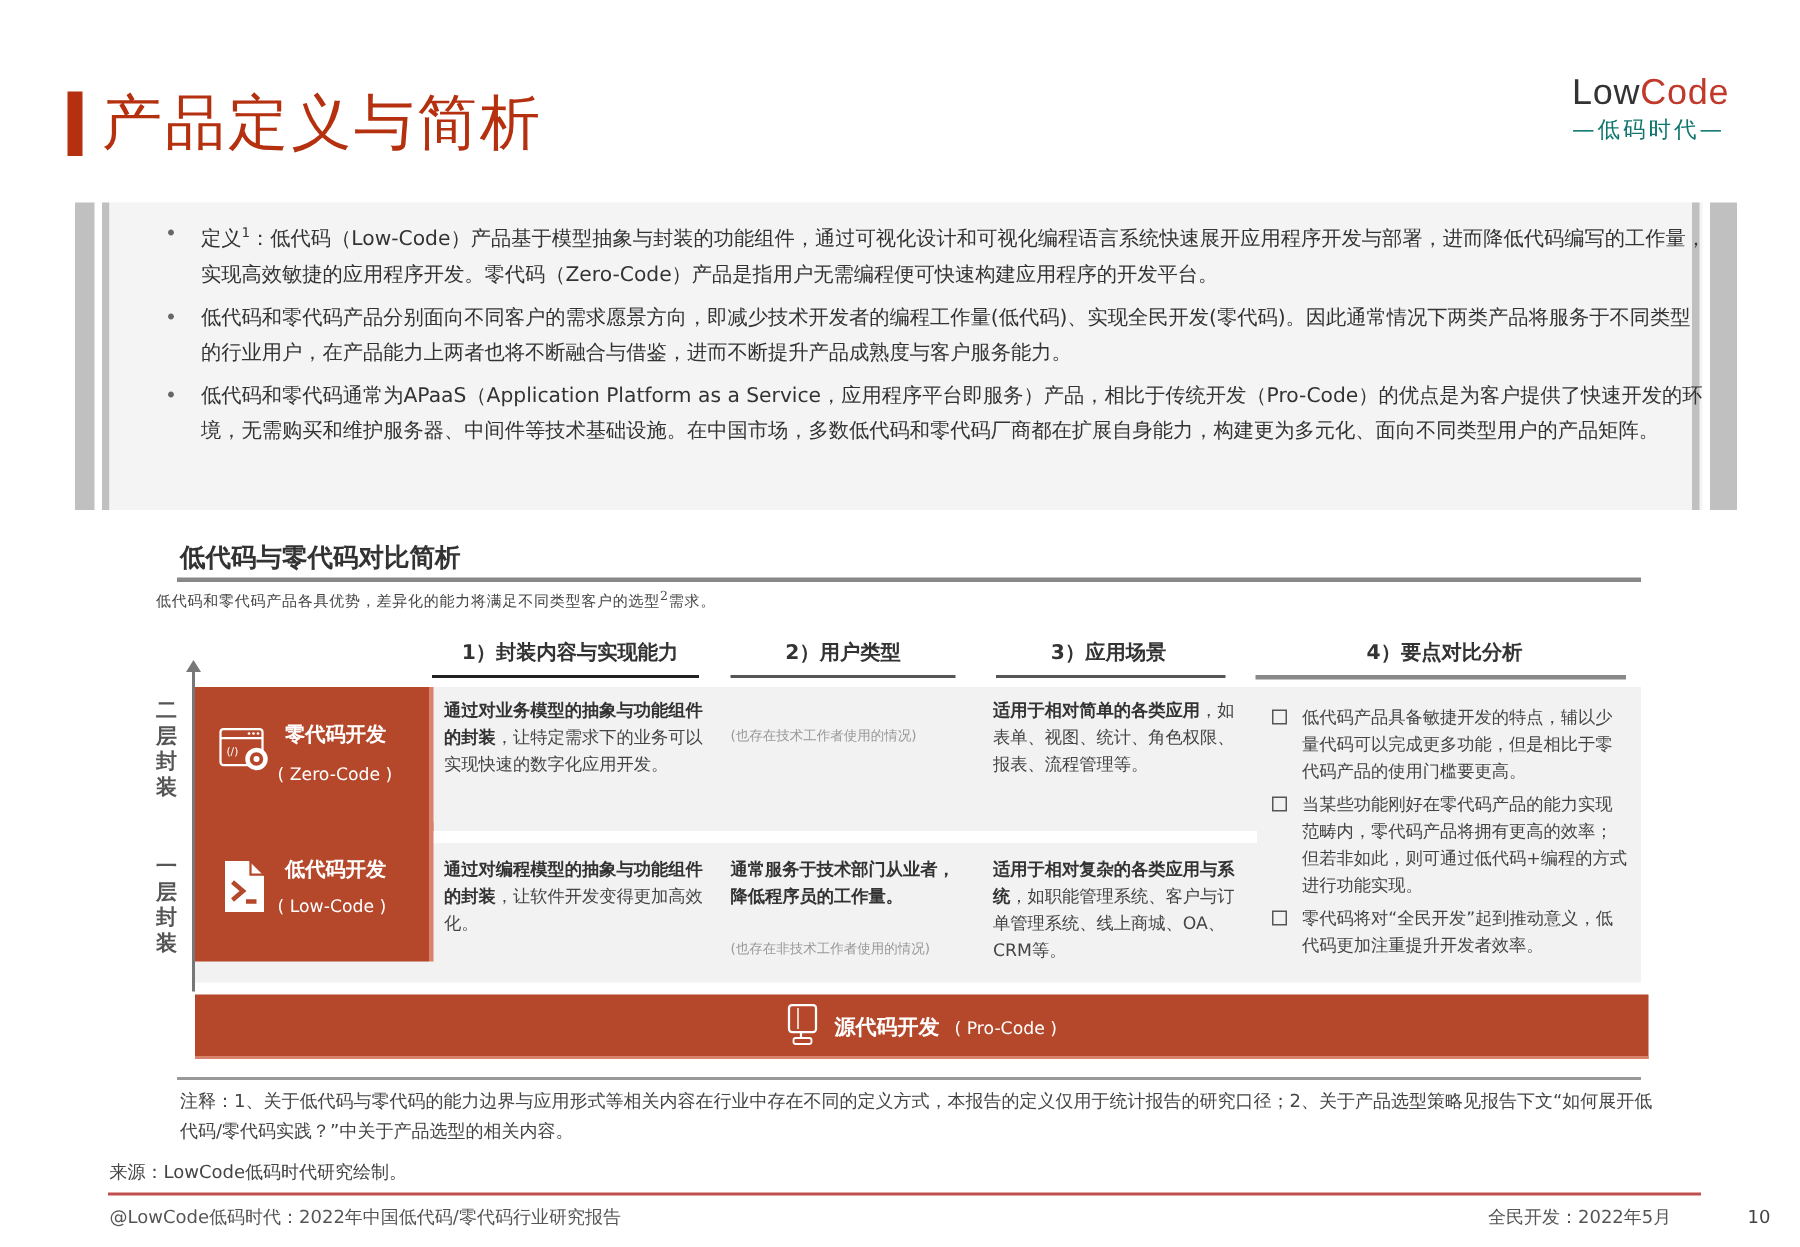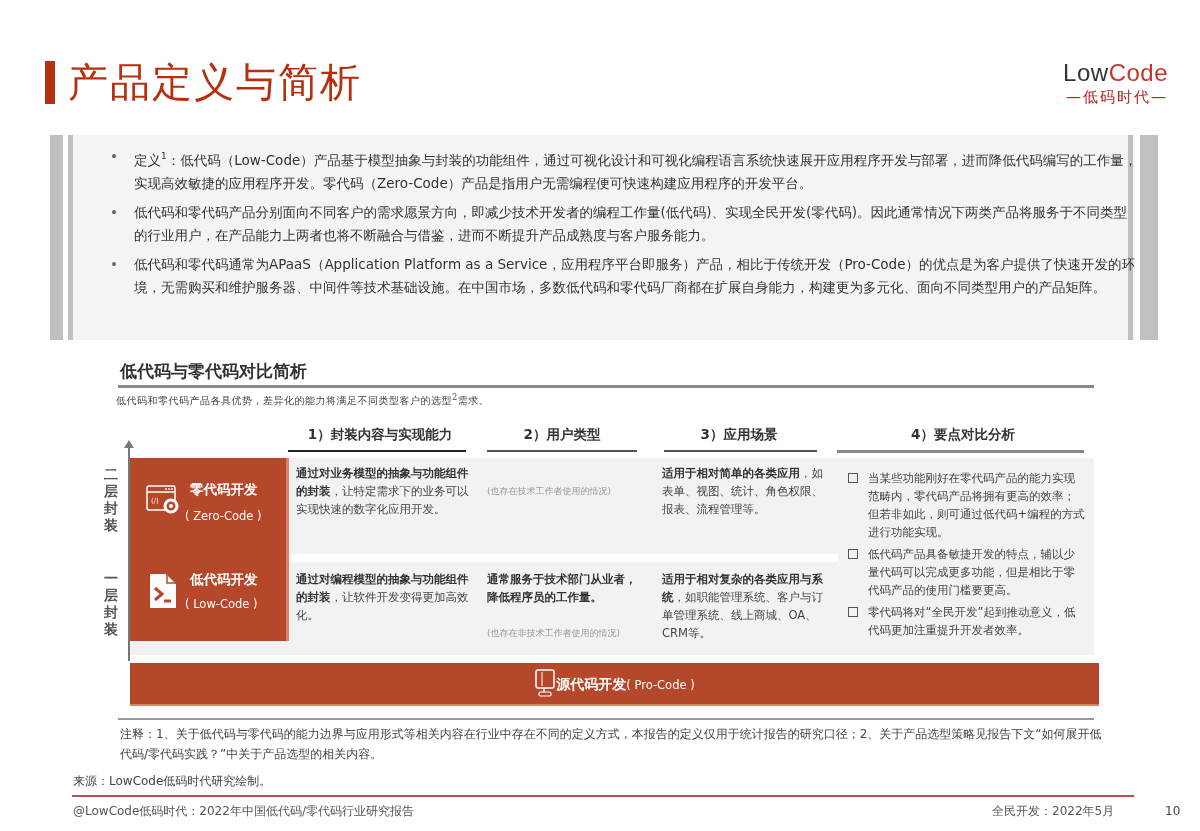--- a/index.html
+++ b/index.html
@@ -2,39 +2,39 @@
 <html><head>
 <meta charset="utf-8">
 <style>
   * { margin:0; padding:0; box-sizing:border-box; }
   html, body { width:1200px; height:831px; background:#ffffff; overflow:hidden; }
   body { font-family:"DejaVu Sans","Liberation Sans",sans-serif; color:#333; position:relative; }
 
   .title-bar { position:absolute; left:45px; top:61px; width:10px; height:43px; background:#b5300f; }
   .page-title { position:absolute; left:68px; top:54px; font-size:40px; color:#b5300f; letter-spacing:2px; font-weight:normal; line-height:56px; }
 
-  .logo { position:absolute; left:1048px; top:59px; width:120px; text-align:right; }
+  .logo { position:absolute; left:1048px; top:48px; width:120px; text-align:left; }
   .logo-en { font-family:"Liberation Sans",sans-serif; font-size:24px; line-height:28px; color:#333; letter-spacing:0.5px; }
   .logo-en .red { color:#c0392b; }
-  .logo-cn { font-size:15px; color:#b91c1c; line-height:20px; letter-spacing:2px; }
+  .logo-cn { font-size:15px; color:#0f766e; line-height:20px; letter-spacing:2px; }
 
   .defbox { position:absolute; left:50px; top:135px; width:1110px; height:205px; }
   .defbox .bar-l1 { position:absolute; left:0; top:0; width:13px; height:205px; background:#c0c0c0; }
   .defbox .bar-l2 { position:absolute; left:18px; top:0; width:5px; height:205px; background:#c0c0c0; }
   .defbox .bg { position:absolute; left:23px; top:0; width:1062px; height:205px; background:#f4f4f4; }
   .defbox .bar-r1 { position:absolute; left:1078px; top:0; width:5px; height:205px; background:#c0c0c0; }
   .defbox .bar-r2 { position:absolute; left:1090px; top:0; width:18px; height:205px; background:#c0c0c0; }
   .def-list { position:absolute; left:58px; top:10px; width:1030px; list-style:none; }
   .def-list li { position:relative; padding-left:26px; font-size:13.5px; line-height:23px; color:#333; margin-bottom:6px; }
   .def-list li::before { content:"•"; position:absolute; left:2px; top:0; color:#666; }
   .def-list sup { font-size:9px; }
 
   .section-title { position:absolute; left:120px; top:360px; font-size:17px; font-weight:bold; color:#333; }
   .section-rule { position:absolute; left:118px; top:385px; width:976px; height:3px; background:#888; }
-  .section-sub { position:absolute; left:116px; top:392px; font-size:10px; color:#444; font-family:"DejaVu Serif",serif; letter-spacing:0.5px; }
+  .section-sub { position:absolute; left:104px; top:392px; font-size:10px; color:#444; font-family:"DejaVu Serif",serif; letter-spacing:0.5px; }
 
   .colhead { position:absolute; top:426px; font-size:13.5px; font-weight:bold; color:#333; text-align:center; }
   .colhead-rule { position:absolute; top:450px; height:2px; }
 
   .axis { position:absolute; left:128px; top:446px; width:2px; height:215px; background:#777; }
   .axis-arrow { position:absolute; left:124px; top:440px; width:0; height:0; border-left:5px solid transparent; border-right:5px solid transparent; border-bottom:8px solid #777; }
   .layer-label { position:absolute; left:103px; width:16px; font-size:14px; font-weight:bold; color:#555; line-height:17px; text-align:center; }
 
   .row-bg { position:absolute; left:130px; width:964px; background:#f2f2f2; }
   .row-card { position:absolute; left:130px; width:156px; background:#b5472a; color:#fff; }
@@ -45,21 +45,21 @@
 
   .cell { position:absolute; font-size:11.5px; line-height:18px; color:#444; }
   .cell b { color:#333; }
   .cell .note { display:block; font-size:9px; color:#999; line-height:14px; margin-top:20px; }
 
   .analysis { position:absolute; left:838px; top:463px; width:256px; height:190px; background:#f2f2f2; padding:6px 8px 0 10px; }
   .analysis-item { position:relative; padding-left:20px; font-size:11.5px; line-height:18px; color:#444; margin-bottom:4px; }
   .analysis-item .box { position:absolute; left:0; top:4px; width:10px; height:10px; border:1.5px solid #555; }
 
   .procode { position:absolute; left:130px; top:663px; width:969px; height:43px; background:#b5472a; border-bottom:2px solid #d9836d; color:#fff; text-align:center; }
-  .procode-inner { display:inline-flex; align-items:center; height:43px; gap:0; }
+  .procode-inner { display:inline-flex; align-items:center; height:43px; gap:10px; }
   .procode-title { font-size:14px; font-weight:bold; }
   .procode-sub { font-size:11.5px; }
 
   .note-rule { position:absolute; left:118px; top:718px; width:976px; height:2px; background:#999; }
   .note-text { position:absolute; left:120px; top:724px; width:985px; font-size:12px; line-height:20px; color:#444; }
   .source { position:absolute; left:73px; top:773px; font-size:12px; color:#444; }
   .foot-rule { position:absolute; left:72px; top:795px; width:1062px; height:1.5px; background:#c0504d; }
   .foot-left { position:absolute; left:73px; top:803px; font-size:12px; color:#555; }
   .foot-date { position:absolute; left:992px; top:803px; font-size:12px; color:#555; }
   .foot-page { position:absolute; left:1165px; top:804px; font-size:12px; color:#444; }
@@ -137,22 +137,22 @@
     </svg>
   </div>
   <div class="card-title" style="top:23px;">低代码开发</div>
   <div class="card-sub" style="top:49px;">( Low-Code )</div>
 </div>
 <div class="cell" style="left:296px;top:570px;width:175px;"><b>通过对编程模型的抽象与功能组件的封装</b><span>，让软件开发变得更加高效化。</span></div>
 <div class="cell" style="left:487px;top:570px;width:160px;"><b>通常服务于技术部门从业者，降低程序员的工作量。</b><span class="note">(也存在非技术工作者使用的情况)</span></div>
 <div class="cell" style="left:662px;top:570px;width:165px;"><b>适用于相对复杂的各类应用与系统</b><span>，如职能管理系统、客户与订单管理系统、线上商城、OA、CRM等。</span></div>
 
 <div class="analysis">
+  <div class="analysis-item"><span class="box"></span><span>低代码产品具备敏捷开发的特点，辅以少量代码可以完成更多功能，但是相比于零代码产品的使用门槛要更高。</span></div>
   <div class="analysis-item"><span class="box"></span><span>当某些功能刚好在零代码产品的能力实现范畴内，零代码产品将拥有更高的效率；但若非如此，则可通过低代码+编程的方式进行功能实现。</span></div>
-  <div class="analysis-item"><span class="box"></span><span>低代码产品具备敏捷开发的特点，辅以少量代码可以完成更多功能，但是相比于零代码产品的使用门槛要更高。</span></div>
   <div class="analysis-item"><span class="box"></span><span>零代码将对“全民开发”起到推动意义，低代码更加注重提升开发者效率。</span></div>
 </div>
 
 <div class="procode">
   <div class="procode-inner">
     <span>
       <svg width="22" height="30" viewBox="0 0 22 30">
         <rect x="2" y="2" width="18" height="18" rx="2" fill="none" stroke="#fff" stroke-width="1.5"></rect>
         <line x1="8" y1="4" x2="8" y2="18" stroke="#fff" stroke-width="1"></line>
         <line x1="10" y1="20" x2="10" y2="24" stroke="#fff" stroke-width="1.5"></line>

